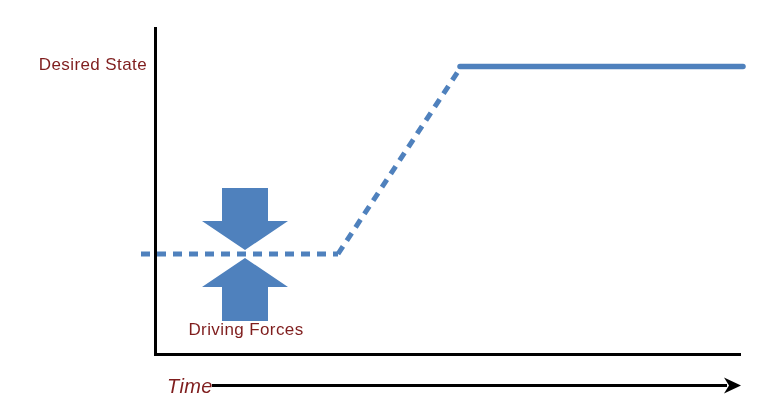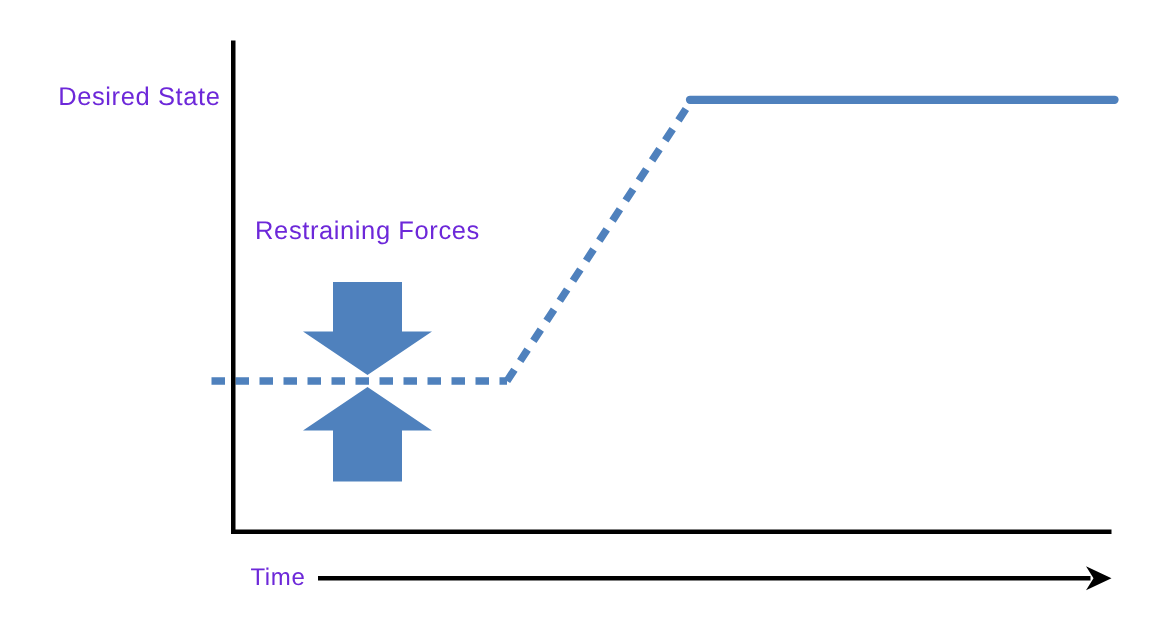--- a/index.html
+++ b/index.html
@@ -17,29 +17,29 @@
   }
   .stage svg {
     position: absolute;
     left: 0;
     top: 0;
   }
   .label {
     position: absolute;
     font-size: 17px;
     line-height: 20px;
-    color: #6d28d9;
+    color: #7f1d1d;
     letter-spacing: 0.4px;
     white-space: nowrap;
   }
   .label.desired-state   { top: 55px;  right: 621px; text-align: right; }
   .label.status-quo      { top: 245px; right: 628px; text-align: right; }
   .label.restraining     { top: 144px; left: 120px;  width: 250px; text-align: center; }
   .label.driving         { top: 320px; left: 121px;  width: 250px; text-align: center; }
-  .label.time            { top: 376px; left: 167px;  font-size: 16px; }
+  .label.time            { top: 376px; left: 167px;  font-size: 20px; font-style: italic; }
 </style>
 </head>
 <body>
 
 <div class="stage">
 
   <svg width="768" height="420" viewBox="0 0 768 420">
 
     <polyline fill="none" stroke-width="5" stroke-linecap="butt" points="141,254 338,254" stroke="#4F81BD" stroke-dasharray="9 7"></polyline>
 
@@ -54,18 +54,18 @@
 
     <path d="M245,258 L202,287 L222,287 L222,321 L268,321 L268,287 L288,287 Z" fill="#4F81BD"></path>
 
     <polyline fill="none" stroke-width="3" stroke-linecap="butt" points="212,385.5 727,385.5" stroke="#000000"></polyline>
     <path d="M741,385.5 L724,377.5 L729,385.5 L724,393.5 Z" fill="#000000"></path>
   </svg>
 
   <div class="label desired-state">Desired State</div>
 
 
-  <div class="label restraining">Restraining Forces</div>
 
+  <div class="label driving">Driving Forces</div>
 
   <div class="label time">Time</div>
 
 </div>
 
 </body></html>

